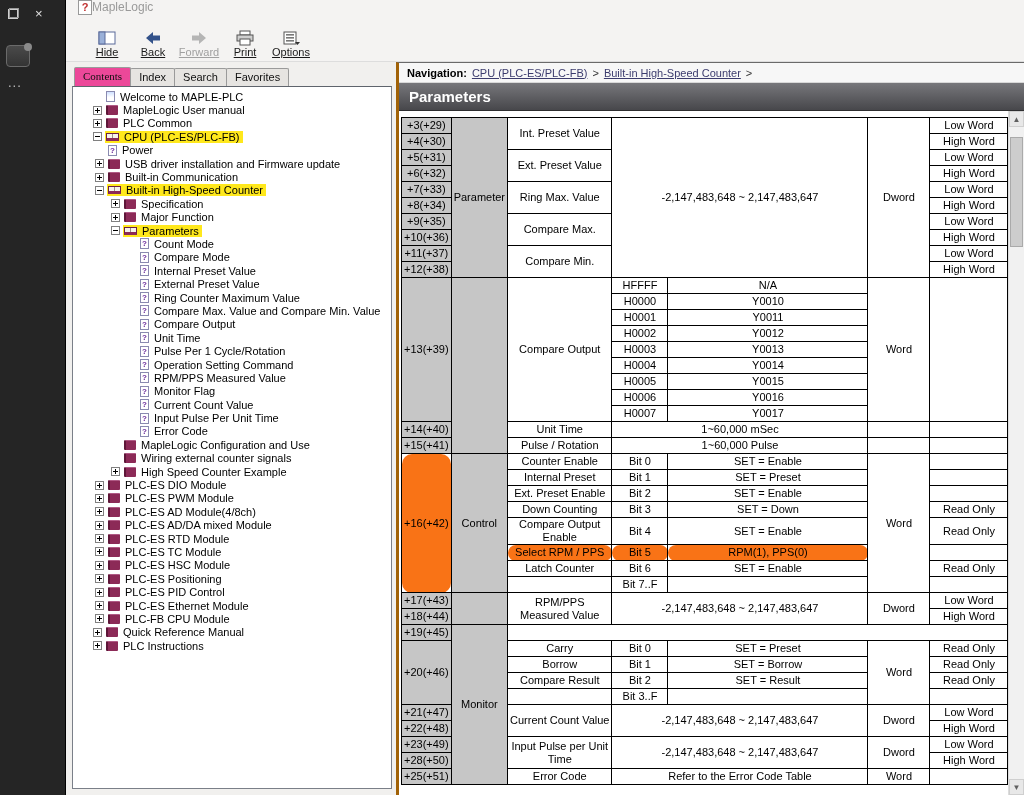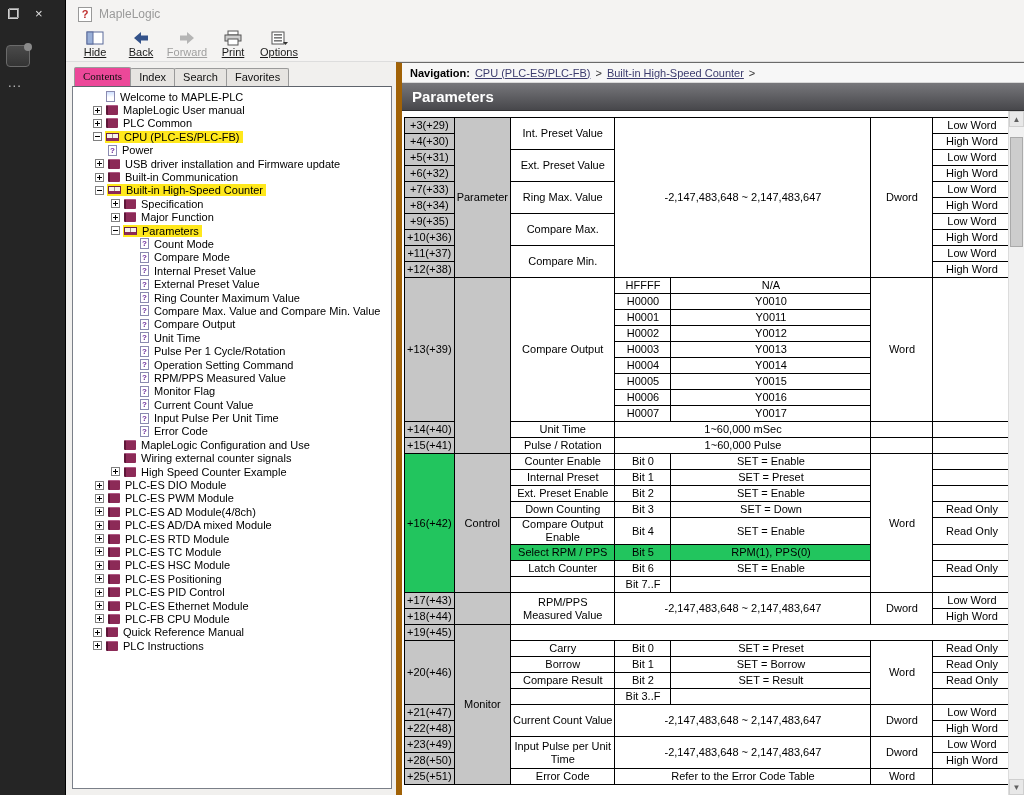--- a/index.html
+++ b/index.html
@@ -12,26 +12,26 @@
   .ic-restore::before { content:""; position:absolute; left:0; bottom:0; width:8px; height:8px; border:1px solid #cfcfcf; }
   .ic-restore::after { content:""; position:absolute; right:0; top:0; width:8px; height:8px; border:1px solid #9a9a9a; }
   .ic-close { font-size:13px; line-height:11px; color:#e0e0e0; }
   .edge-app { margin:26px 0 0 6px; width:24px; height:22px; border:1px solid #6a6a6a; border-radius:4px; background:linear-gradient(#4a4a4a,#343434); position:relative; }
   .edge-app::after { content:""; position:absolute; right:-3px; top:-3px; width:8px; height:8px; border-radius:50%; background:#8a8a8a; }
   .edge-more { margin:8px 0 0 8px; color:#bdbdbd; font-size:13px; letter-spacing:1px; }
 
   
   .window { position:absolute; left:65px; top:0; width:959px; height:795px; background:#f1f0ee; display:flex; flex-direction:column; border-left:1px solid #000; }
 
-  .titlebar { height:28px; flex:none; display:flex; align-items:center; gap:7px; padding-left:12px; background:#f4f3f2; }
+  .titlebar { height:28px; flex:none; display:flex; align-items:flex-start; padding-left:12px; background:#f4f3f2; }
   .appicon { width:14px; height:15px; background:#fff; border:1px solid #999; color:#c03030; font:bold 11px/13px "Liberation Sans",sans-serif; text-align:center; }
   .appicon::before { content:"?"; }
   .title-text { font-size:12px; color:#9a9a9a; }
 
-  .toolbar { height:34px; flex:none; display:flex; align-items:flex-start; padding:1px 4px 0 6px; background:#f4f3f2; border-bottom:1px solid #ddd; }
+  .toolbar { height:34px; flex:none; display:flex; align-items:flex-start; padding:1px 4px 0 18px; background:#f4f3f2; border-bottom:1px solid #ddd; }
   .tbtn { width:46px; display:flex; flex-direction:column; align-items:center; gap:0; padding-top:1px; cursor:default; }
   .tbtn svg { display:block; }
   .tbtn .tlab { font-size:11px; color:#1a1a1a; text-decoration:underline; text-decoration-thickness:1px; text-underline-offset:1px; }
   .tbtn.disabled .tlab { color:#a0a0a0; }
 
   .main { flex:1; display:flex; min-height:0; }
 
   
   .left-pane { width:330px; flex:none; display:flex; flex-direction:column; padding:4px 4px 6px 6px; background:#f1f0ee; }
   .tabs { display:flex; align-items:flex-end; height:20px; padding-left:2px; }
@@ -50,32 +50,32 @@
   .ic { flex:none; margin-right:3px; position:relative; }
   .ic.book { width:12px; height:10px; background:#8c2a57; border-left:2px solid #5e1638; border-top:1px solid #b05a85; border-radius:1px; }
   .ic.obook { width:13px; height:8px; background:#f7f2ea; border:1px solid #6b1f44; border-bottom:3px solid #8c2a57; }
   .ic.obook::before { content:""; position:absolute; left:5px; top:0; bottom:0; width:1px; background:#9a8f85; }
   .ic.qpage { width:9px; height:11px; background:#fff; border:1px solid #8a8ab0; font:bold 8px/10px "Liberation Sans",sans-serif; color:#6a2a9a; text-align:center; }
   .ic.qpage::before { content:"?"; }
   .ic.wpage { width:9px; height:11px; background:linear-gradient(#cfe0ff,#ffffff 60%); border:1px solid #8a8ab0; }
   .tl { padding:0 2px; }
 
   
-  .right-pane { flex:1; display:flex; flex-direction:column; min-width:0; border-left:6px solid #a16207; border-top:1px solid #6a6a6a; background:#fff; }
+  .right-pane { flex:1; display:flex; flex-direction:column; min-width:0; border-left:3px solid #a16207; border-top:1px solid #6a6a6a; background:#fff; }
   .navbar { height:20px; flex:none; display:flex; align-items:center; gap:5px; padding:0 8px; background:#f7f7f7; font-size:11px; border-bottom:1px solid #d8d8d8; }
   .nav-label { font-weight:bold; color:#000; }
   .crumb { color:#3c3c6e; text-decoration:underline; cursor:pointer; }
   .crumb-sep { color:#333; }
   .titleband { height:28px; flex:none; display:flex; align-items:center; padding:0 10px; color:#fff; font-weight:bold; font-size:15px; background:linear-gradient(#77777b,#47474b); border-bottom:1px solid #2e2e30; }
   .content { flex:1; position:relative; background:#fff; overflow:hidden; padding:6px 0 0 2px; }
 
   table.params { border-collapse:collapse; table-layout:fixed; font-size:11px; color:#000; }
   table.params td { border:1px solid #000; text-align:center; vertical-align:middle; padding:0 2px; height:16px; line-height:1.15; overflow:hidden; }
   td.g { background:#c6c6c6; }
-  td.y { background:#22c55e; }
+  td.y { background:#f97316;border-radius:10px; }
   tr.tall td { height:27px; }
   td.nw { white-space:nowrap; }
 
   
   .vscroll { position:absolute; right:0; top:0; bottom:0; width:16px; background:#f1f1f1; border-left:1px solid #dcdcdc; }
   .sb-btn { height:16px; display:flex; align-items:center; justify-content:center; font-size:8px; color:#606060; background:#e8e8e8; border:1px solid #cfcfcf; }
   .sb-btn.down { position:absolute; bottom:0; left:0; right:0; }
   .sb-thumb { position:absolute; left:1px; right:1px; top:26px; height:110px; background:#cdcdcd; border:1px solid #aaa; }
 </style>
 </head>

